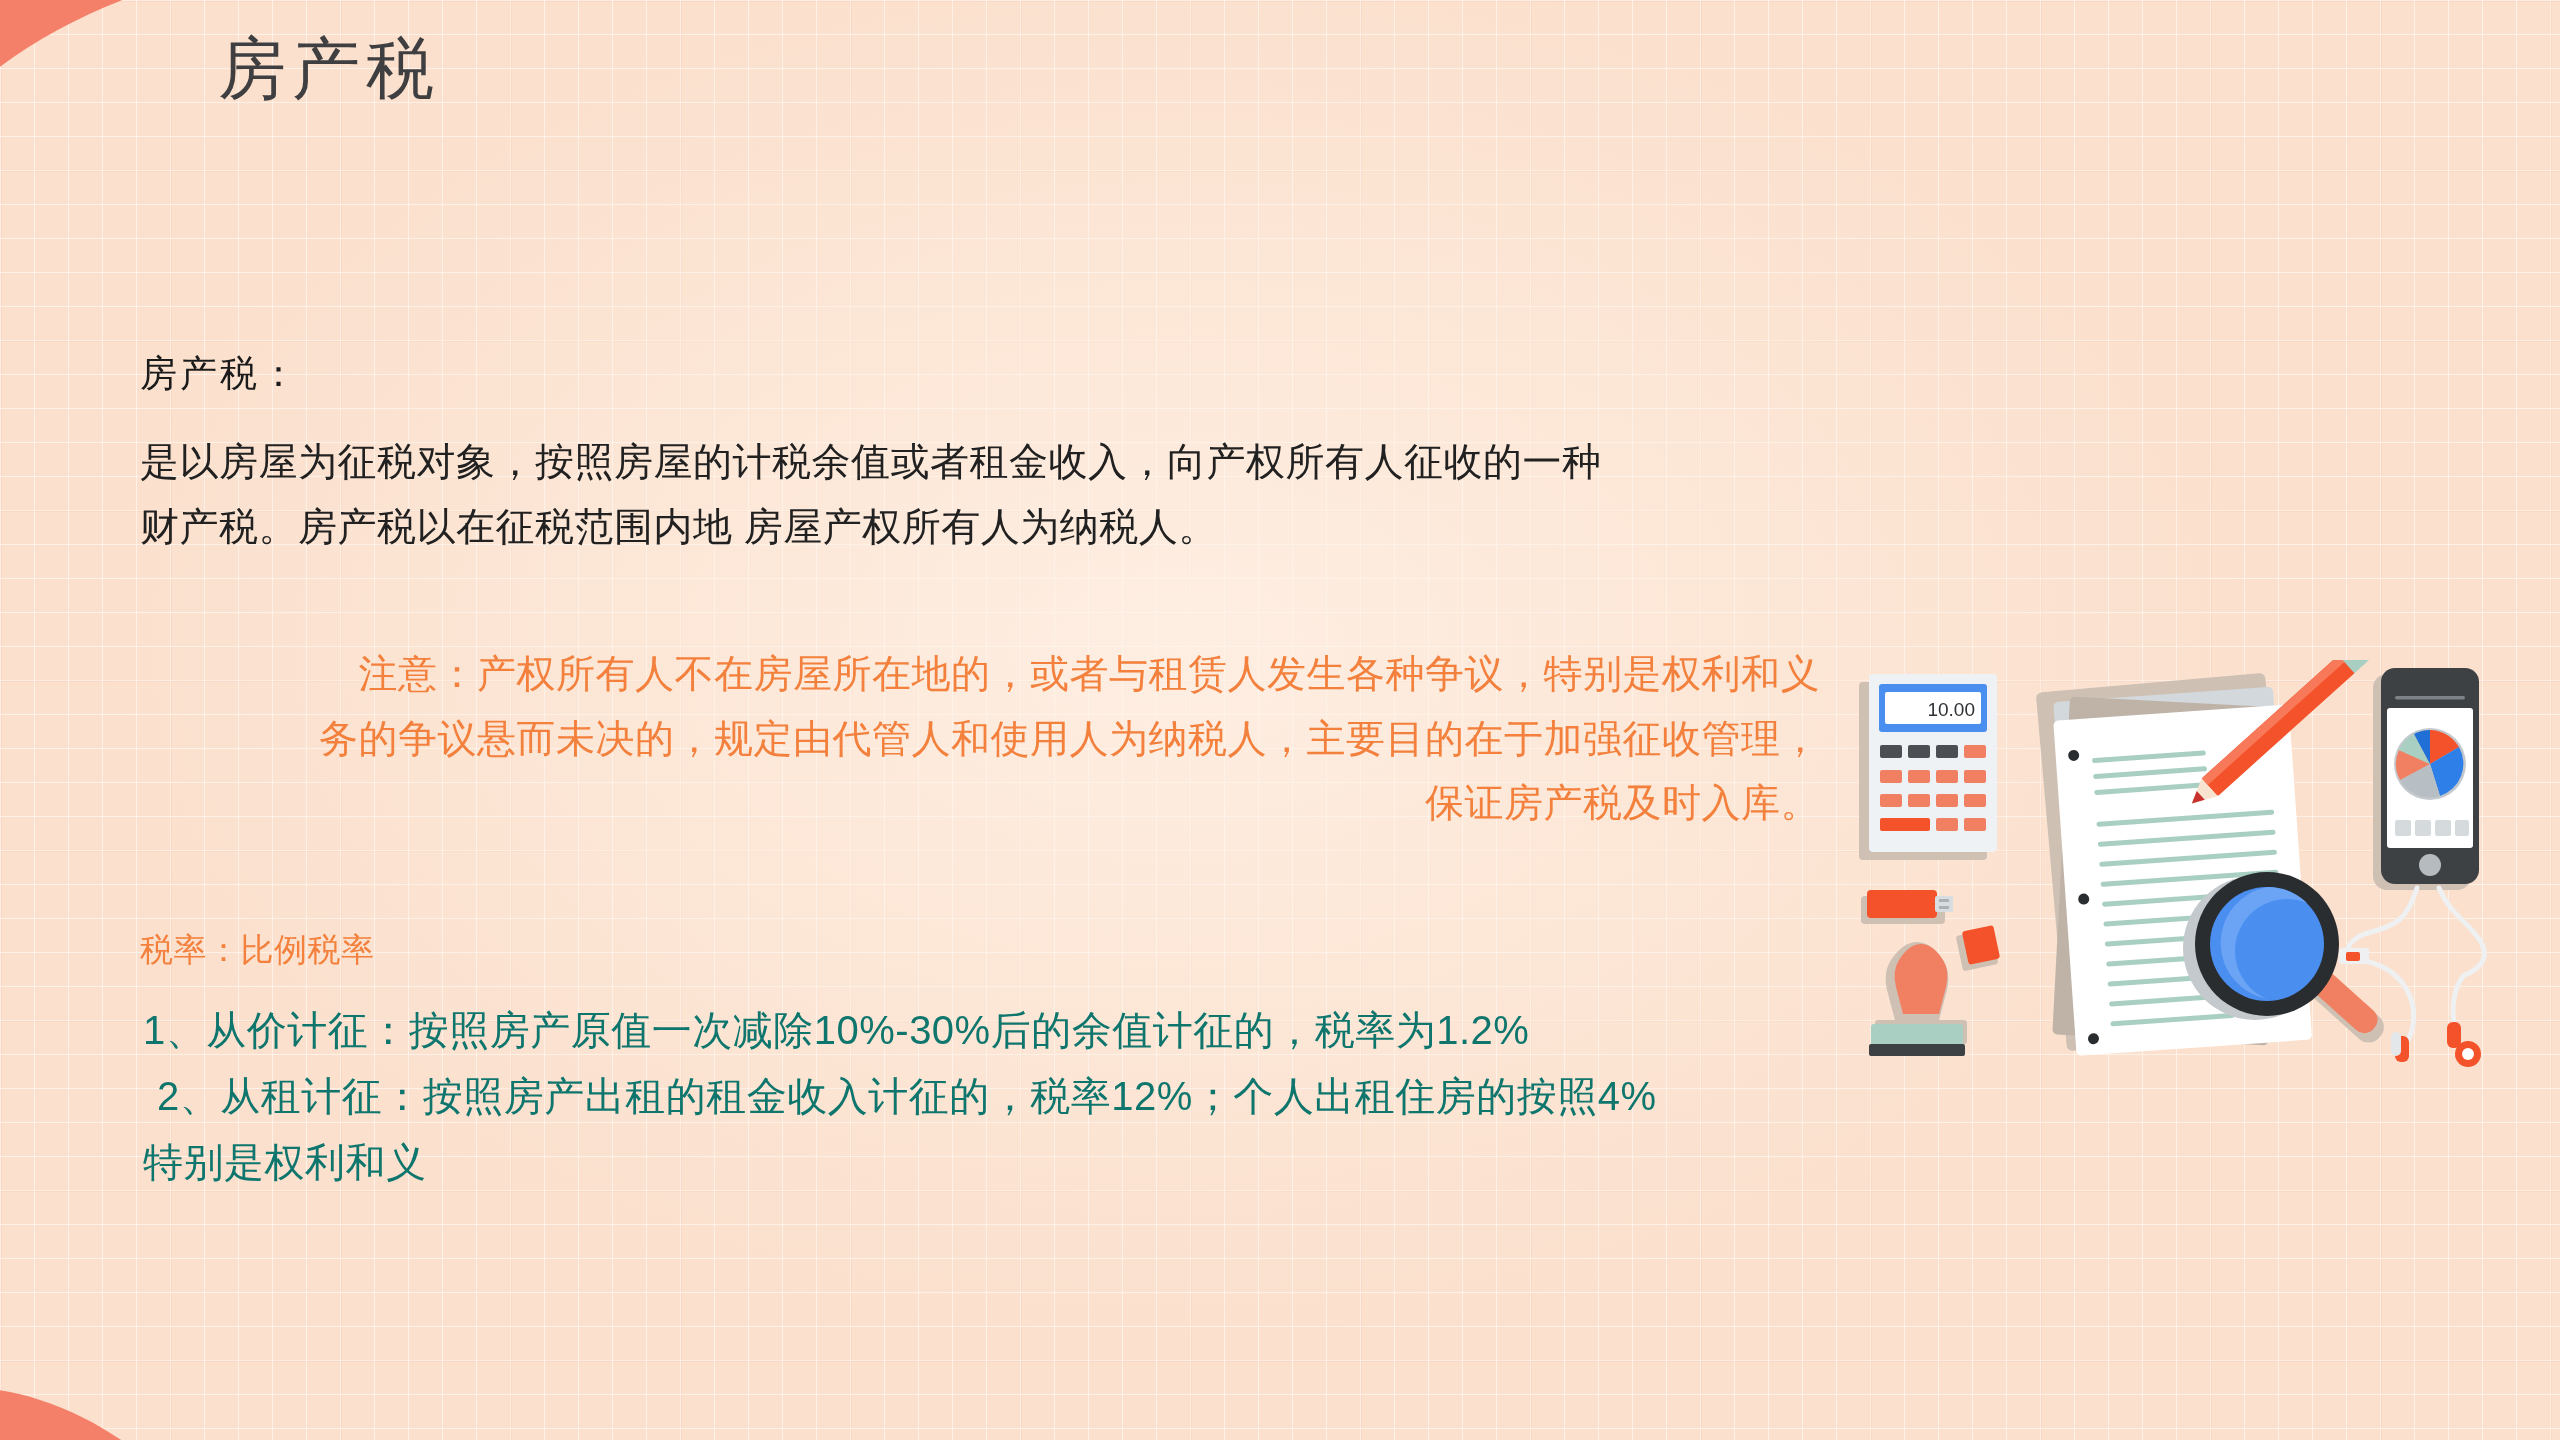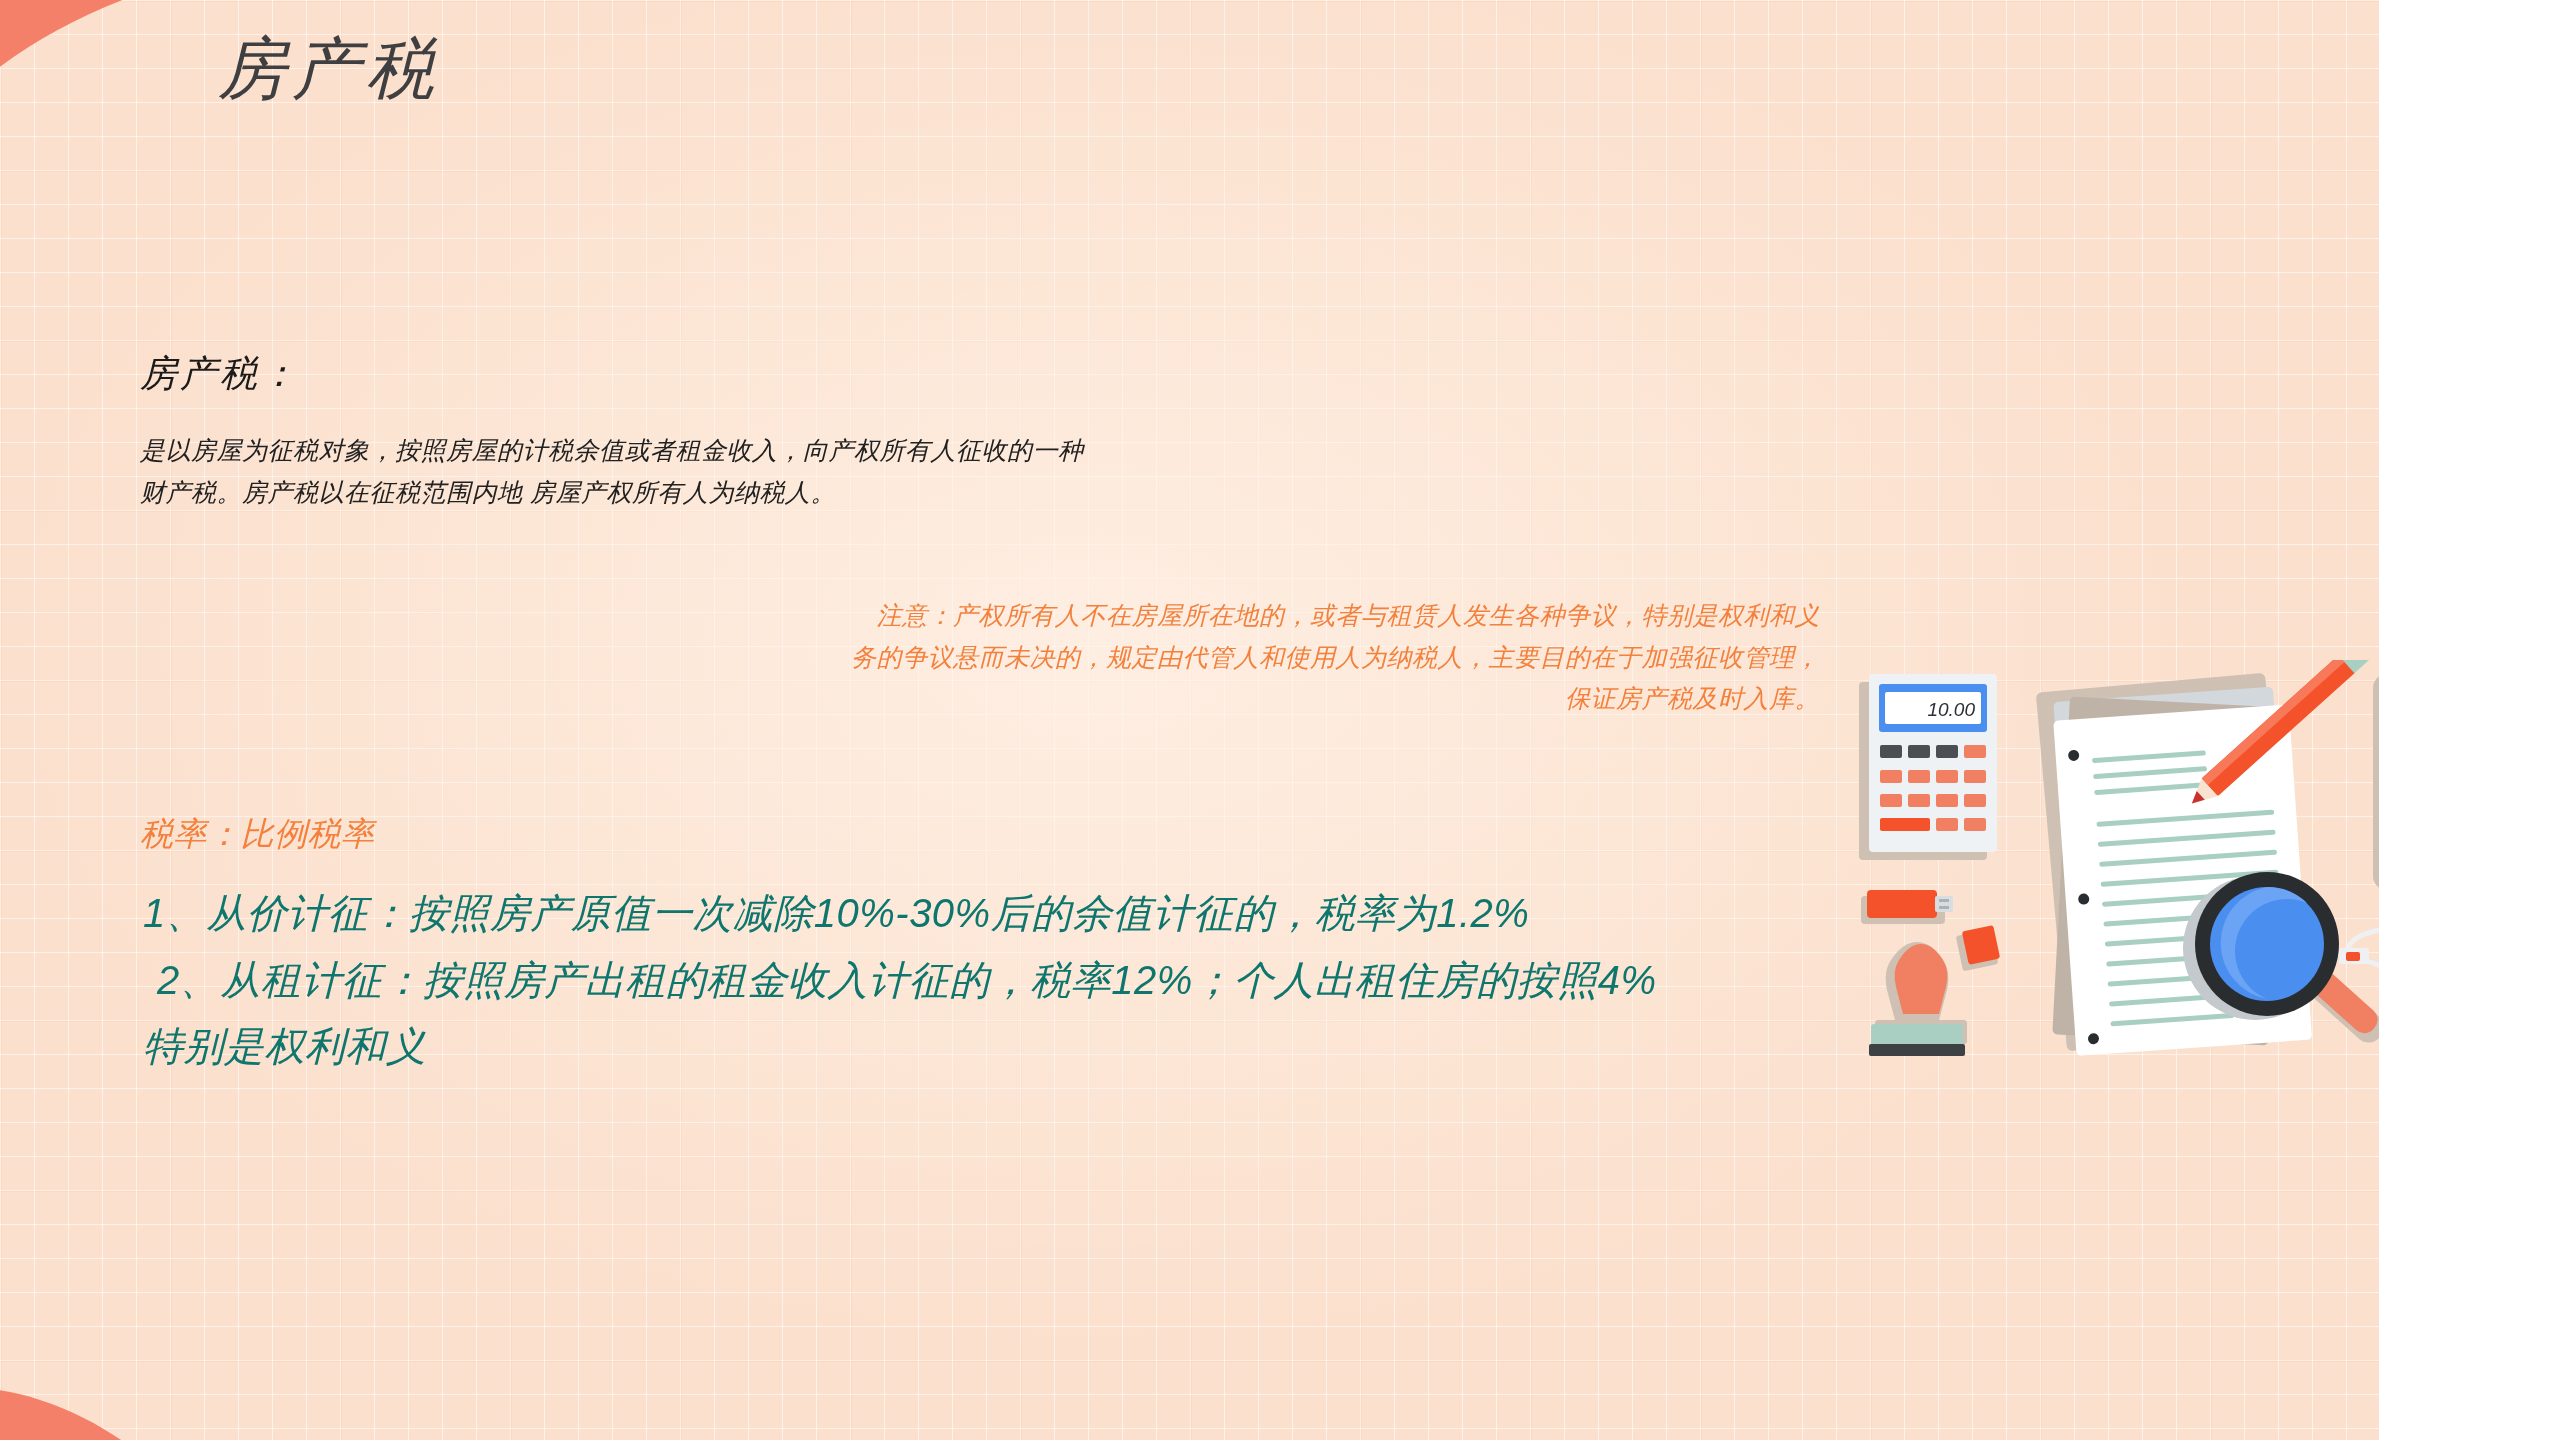--- a/index.html
+++ b/index.html
@@ -7,25 +7,24 @@
     margin: 0;
     padding: 0;
     background: #ffffff;
   }
   body {
     font-family: "Liberation Sans", "DejaVu Sans", sans-serif;
   }
 
   .slide {
     position: relative;
-    width: 2379px;
+    width: 2560px;
     height: 1440px;
     overflow: hidden;
     background: #fbe3d2;
-    font-style: italic;
   }
 
   
   .bg-texture {
     position: absolute;
     inset: 0;
     background-color: #fbe0cd;
     background-image:
       linear-gradient(to right, rgba(255,255,255,0.55) 1px, transparent 1px),
       linear-gradient(to bottom, rgba(255,255,255,0.55) 1px, transparent 1px),
@@ -92,21 +91,21 @@
     line-height: 1.2;
     letter-spacing: 3px;
     color: #1b1b1b;
     font-weight: 400;
     margin: 0 0 34px 0;
     white-space: nowrap;
   }
 
   .para {
     margin: 0;
-    font-size: 25px;
+    font-size: 39px;
     line-height: 1.66;
     letter-spacing: 0.5px;
     white-space: pre-wrap;
   }
   .para-dark { color: #212121; }
   .para-orange { color: #f3803c; text-align: right; }
 
   .gap-lg { height: 82px; }
   .gap-md { height: 88px; }
 

